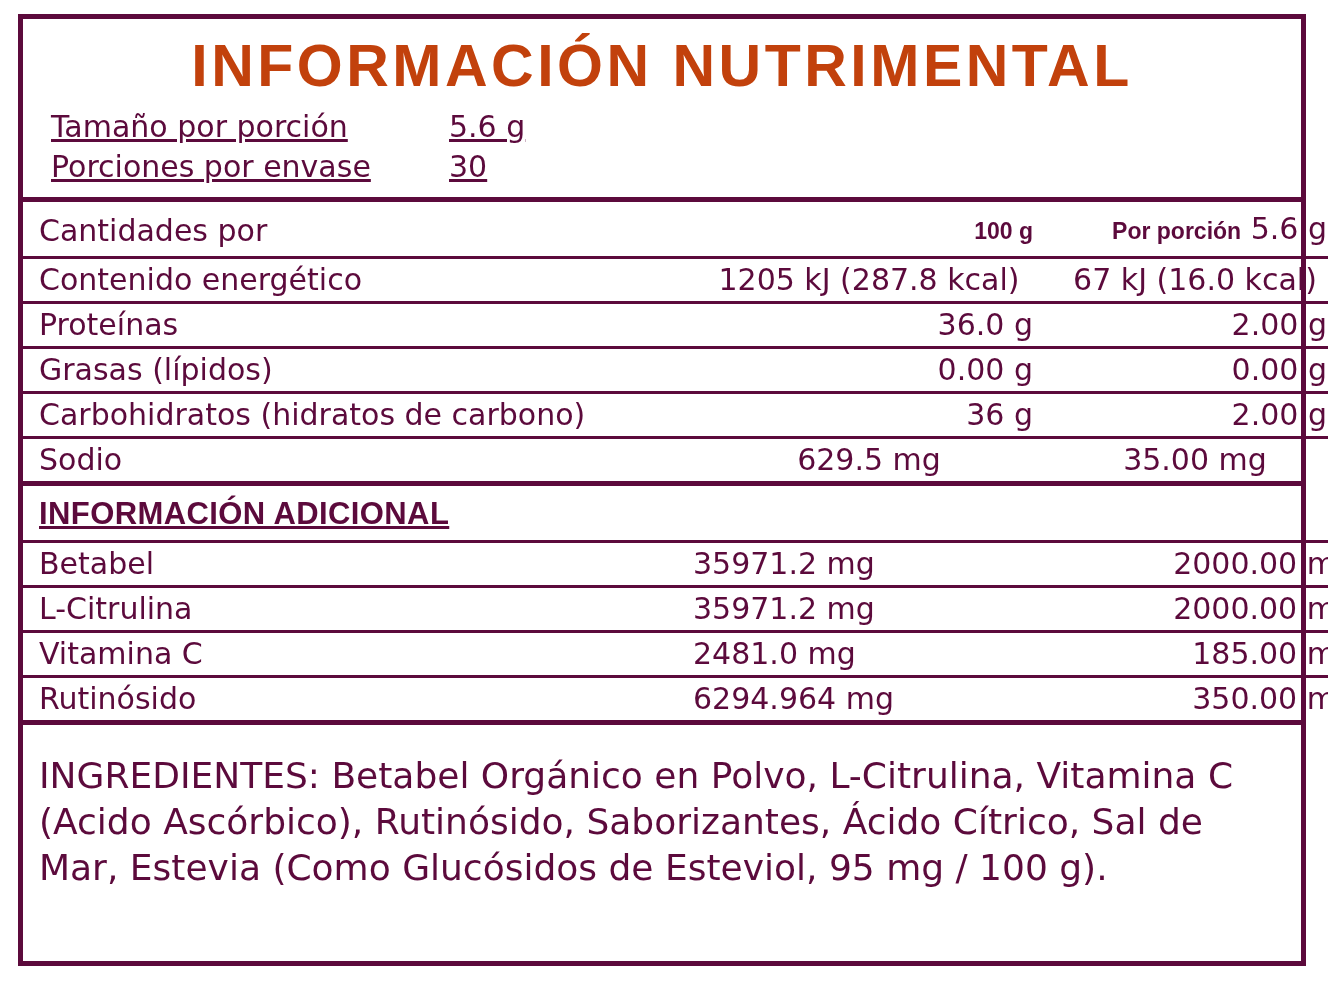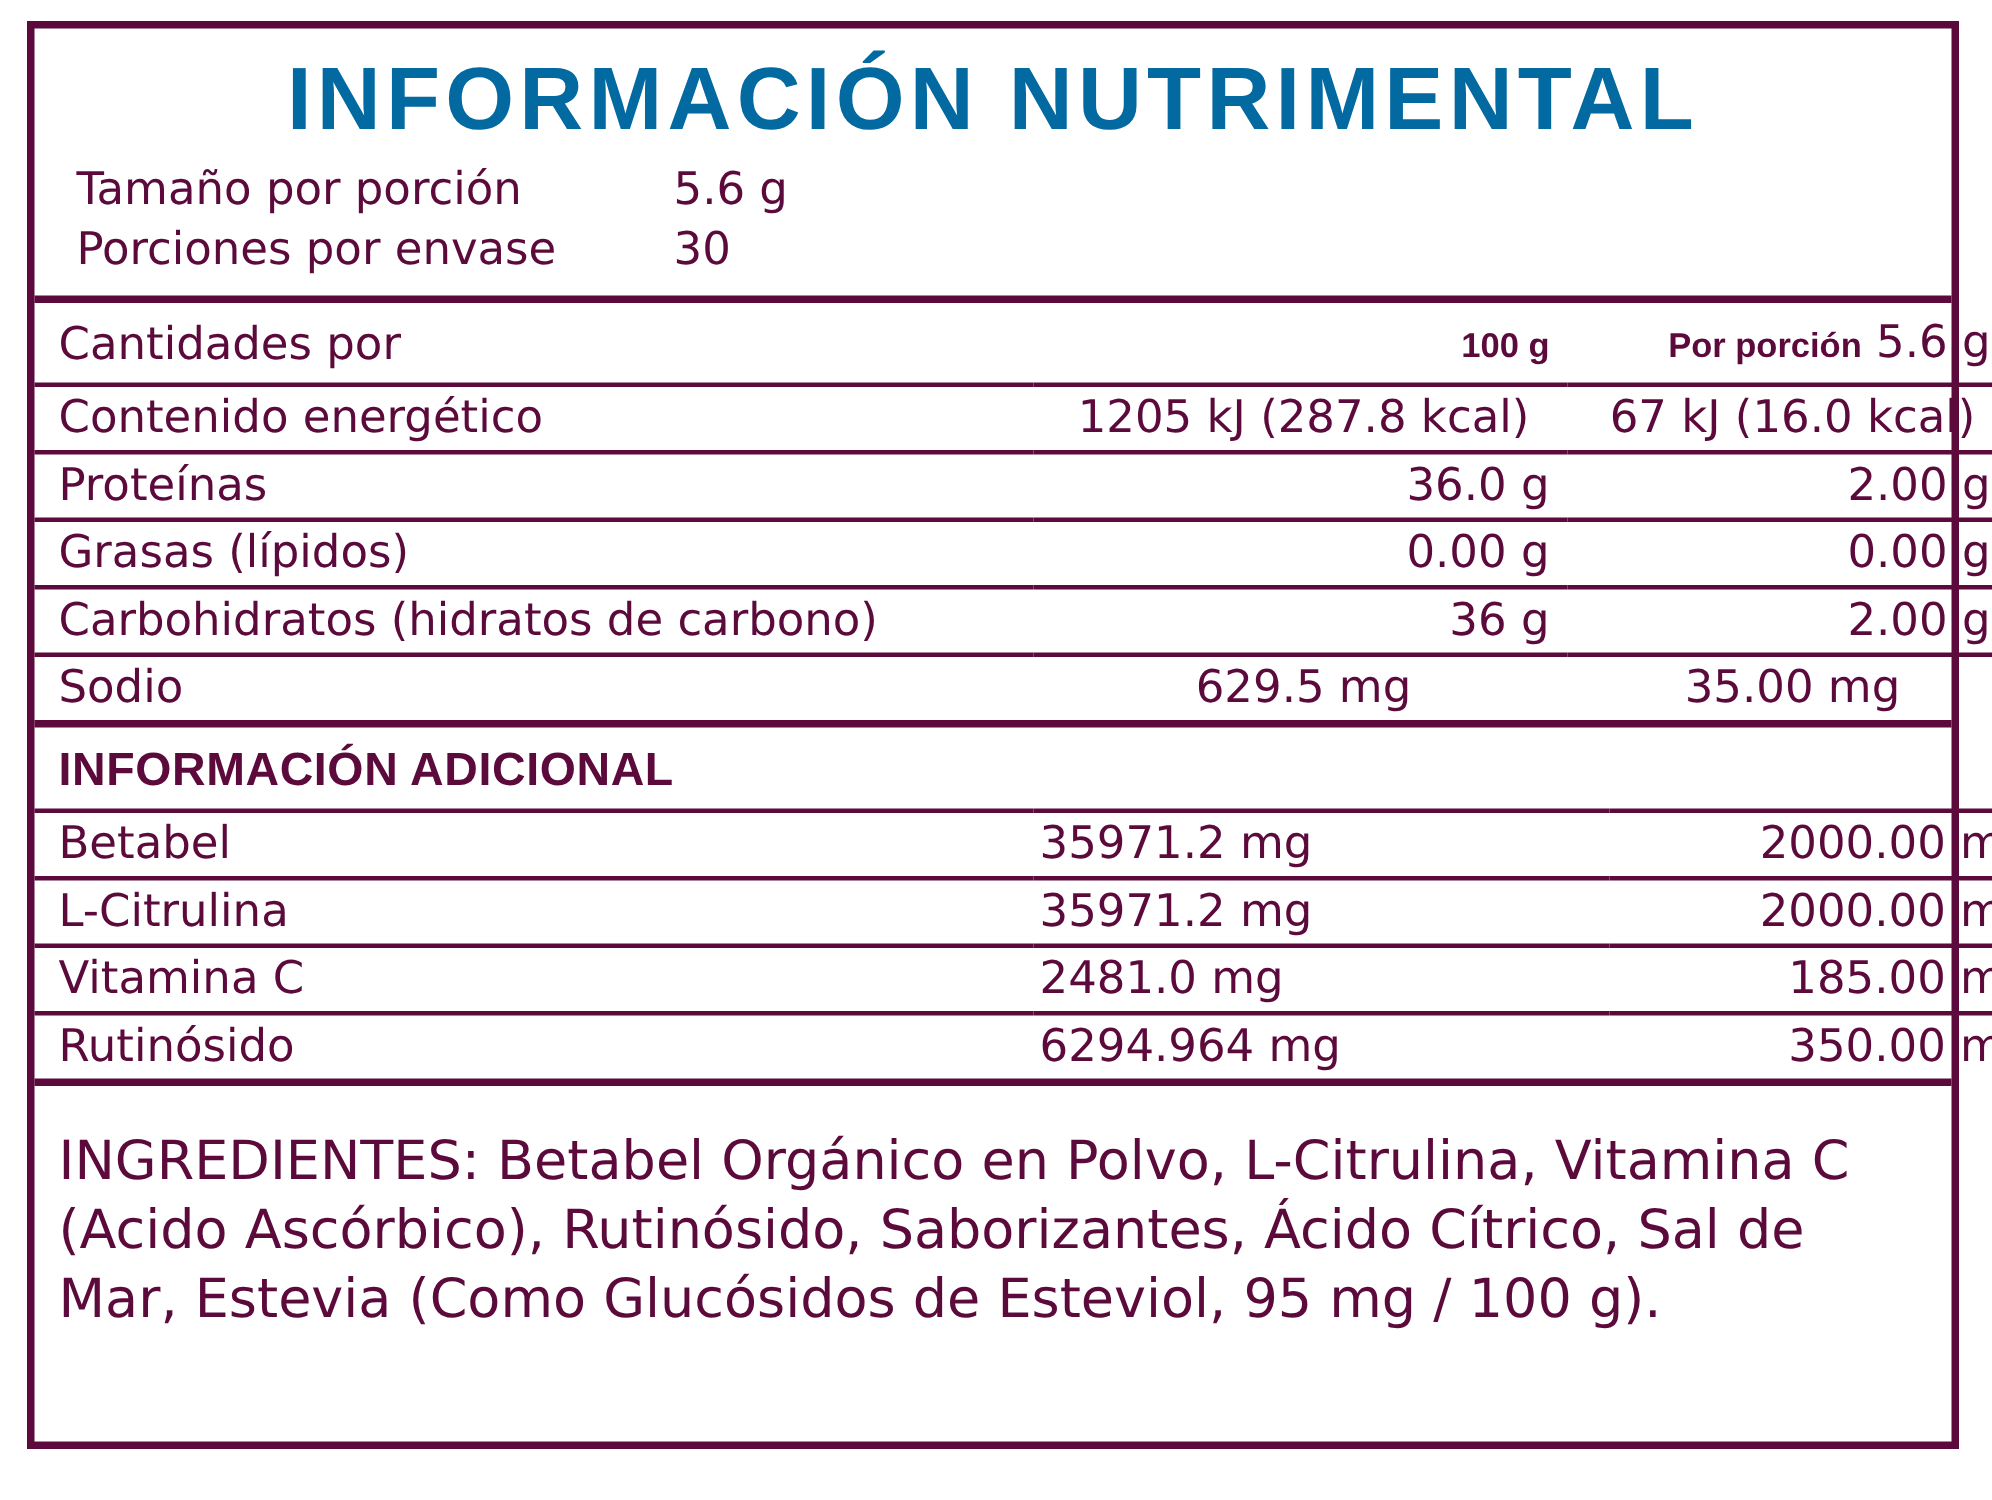--- a/index.html
+++ b/index.html
@@ -28,27 +28,28 @@
   
   .title-block {
     padding: 16px 14px 4px 14px;
   }
   .title {
     font-family: "Liberation Sans", sans-serif;
     font-weight: bold;
     font-size: 59px;
     line-height: 62px;
     letter-spacing: 3.5px;
-    color: #0369a1;
+    color: #c2410c;
     white-space: nowrap;
     text-align: center;
   }
   
   .serving {
     padding: 6px 0 10px 0;
+    text-decoration: underline;
   }
   .serving-row {
     display: flex;
     align-items: baseline;
     font-size: 30px;
     line-height: 40px;
     padding-left: 28px;
   }
   .serving-label {
     width: 398px;
@@ -102,20 +103,21 @@
   .addl-100 { text-align: left; padding-right: 40px; }
   .addl-serv { text-align: right; padding-right: 10px; }
 
   
   .addl-head {
     font-family: "Liberation Sans", sans-serif;
     font-weight: bold;
     font-size: 31px;
     letter-spacing: 0.4px;
     padding: 10px 0 8px 16px;
+    text-decoration: underline;
   }
   
   .ingredients {
     font-size: 36px;
     line-height: 46px;
     padding: 28px 22px 0 16px;
   }
 </style>
 </head>
 <body>

